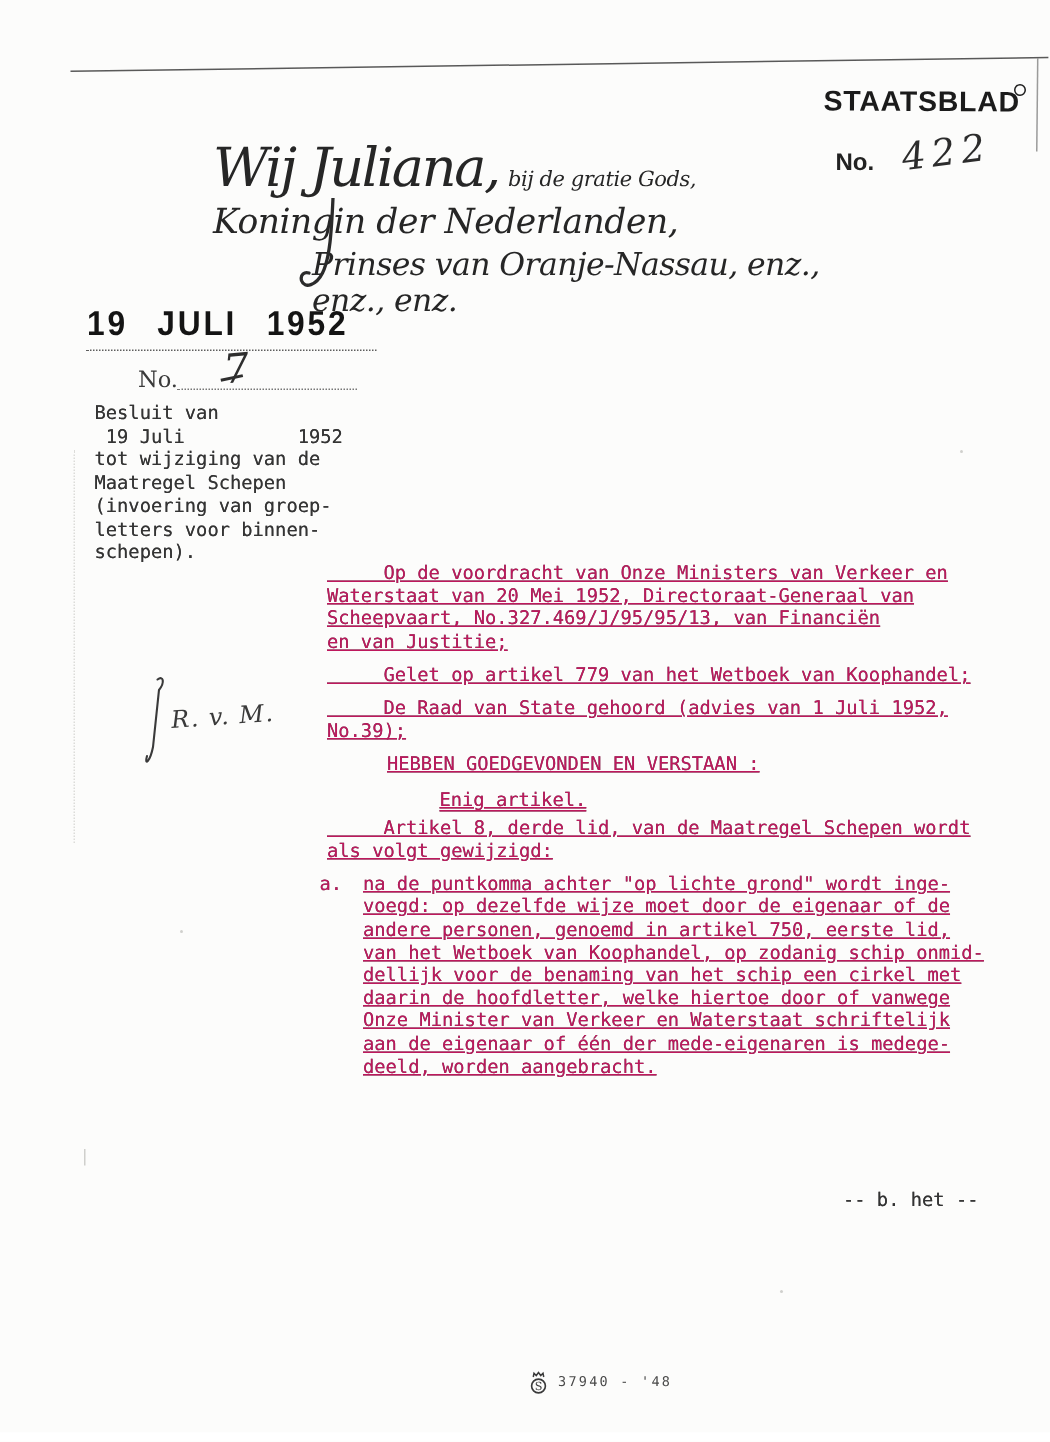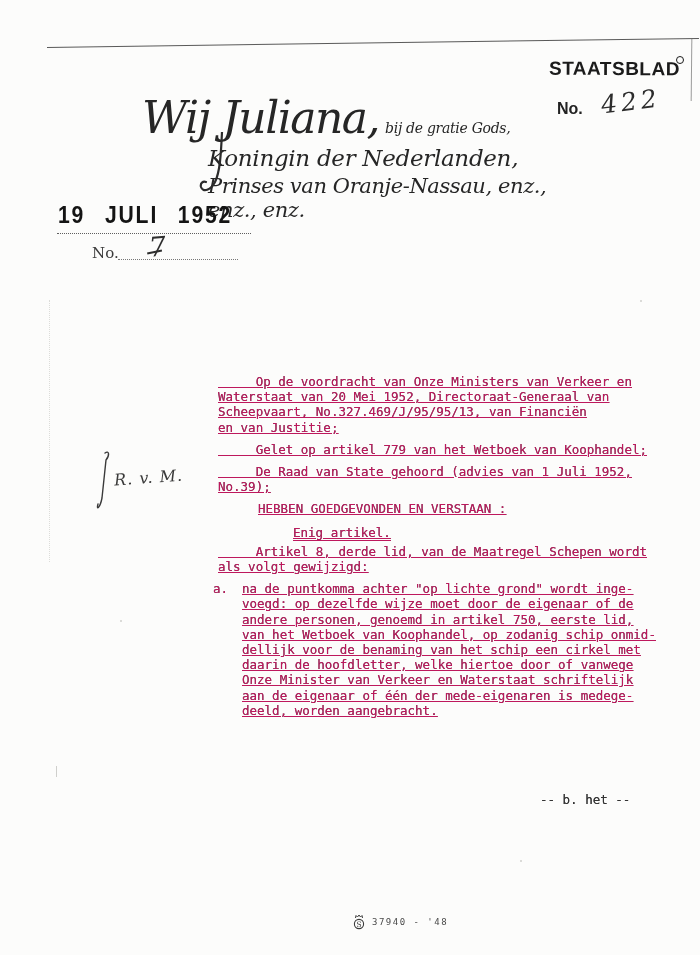--- a/index.html
+++ b/index.html
@@ -62,24 +62,24 @@
   .date-underline {
     position:absolute; left:57px; top:233px; width:194px; height:1px;
     border-top:1.5px dotted #5e5e5e;
   }
 
   
   .royal {
     position:absolute; left:142px; top:92px; width:450px;
     font-family:"DejaVu Serif", serif; font-style:italic; color:#262626;
   }
-  .royal .big { font-size:44px; letter-spacing:-1.5px; }
+  .royal .big { font-size:36px; letter-spacing:-1.5px; }
   .royal .rest { font-size:14px; letter-spacing:-.3px; margin-left:6px; }
   .royal .l1 { display:flex; align-items:baseline; }
-  .royal .l2 { font-size:23px; margin-left:66px; margin-top:2px; letter-spacing:-.3px; }
+  .royal .l2 { font-size:23px; margin-top:2px; letter-spacing:-.3px; }
   .royal .l3 { font-size:21px; margin-left:66px; margin-top:3px; letter-spacing:-.4px; }
   .j-tail { position:absolute; left:198px; top:132px; }
 
   
   .doc-no-label {
     position:absolute; left:92px; top:244px;
     font-family:"DejaVu Serif", serif; font-size:15px; color:#3a3a3a;
   }
   .doc-no-dots {
     position:absolute; left:118px; top:259px; width:120px; height:1px;
@@ -119,21 +119,21 @@
   .formula { margin-left:40px; margin-bottom:8px; white-space:pre; }
   .article-heading {
     margin-left:75px; margin-bottom:4px; white-space:pre;
     text-decoration:underline; text-underline-offset:3px;
   }
   .item-a { position:relative; margin-left:24px; margin-top:3px; }
   .item-a .marker { position:absolute; left:-29px; top:0; white-space:pre; }
   .item-a .text { white-space:pre; }
 
   .catchword {
-    position:absolute; left:540px; top:792px;
+    position:absolute; left:562px; top:792px;
     font-size:12.5px; color:#333; white-space:pre; text-shadow:0 0 .3px #555;
   }
 
   
   .printer {
     position:absolute; left:353px; top:914px;
     display:flex; align-items:center; gap:7px;
   }
   .printer .ptext {
     font-size:9px; letter-spacing:1.5px; color:#4a4a4a; white-space:pre;
@@ -170,20 +170,27 @@
   </svg>
 
   <div class="date-stamp">19 JULI 1952</div>
   <div class="date-underline"></div>
 
   <div class="doc-no-label">No.</div>
   <div class="doc-no-dots"></div>
   <div class="hand-7">7</div>
   <div class="hand-7-cross"></div>
 
+  <div class="subject">Besluit van
+ 19 Juli          1952
+tot wijziging van de
+Maatregel Schepen
+(invoering van groep-
+letters voor binnen-
+schepen).</div>
 
   <svg class="paraaf" width="16" height="66" viewBox="0 0 16 66">
     <path d="M 9 3 C 13 0, 14 5, 10 10 L 6 48 C 4 58, 0 61, 2 54" fill="none" stroke="#3a3a3a" stroke-width="1.4" stroke-linecap="round"></path>
   </svg>
   <div class="initials">R. v. M.</div>
 
   <div class="bodycol">
     <div class="para">     Op de voordracht van Onze Ministers van Verkeer en
 Waterstaat van 20 Mei 1952, Directoraat-Generaal van
 Scheepvaart, No.327.469/J/95/95/13, van Financiën

